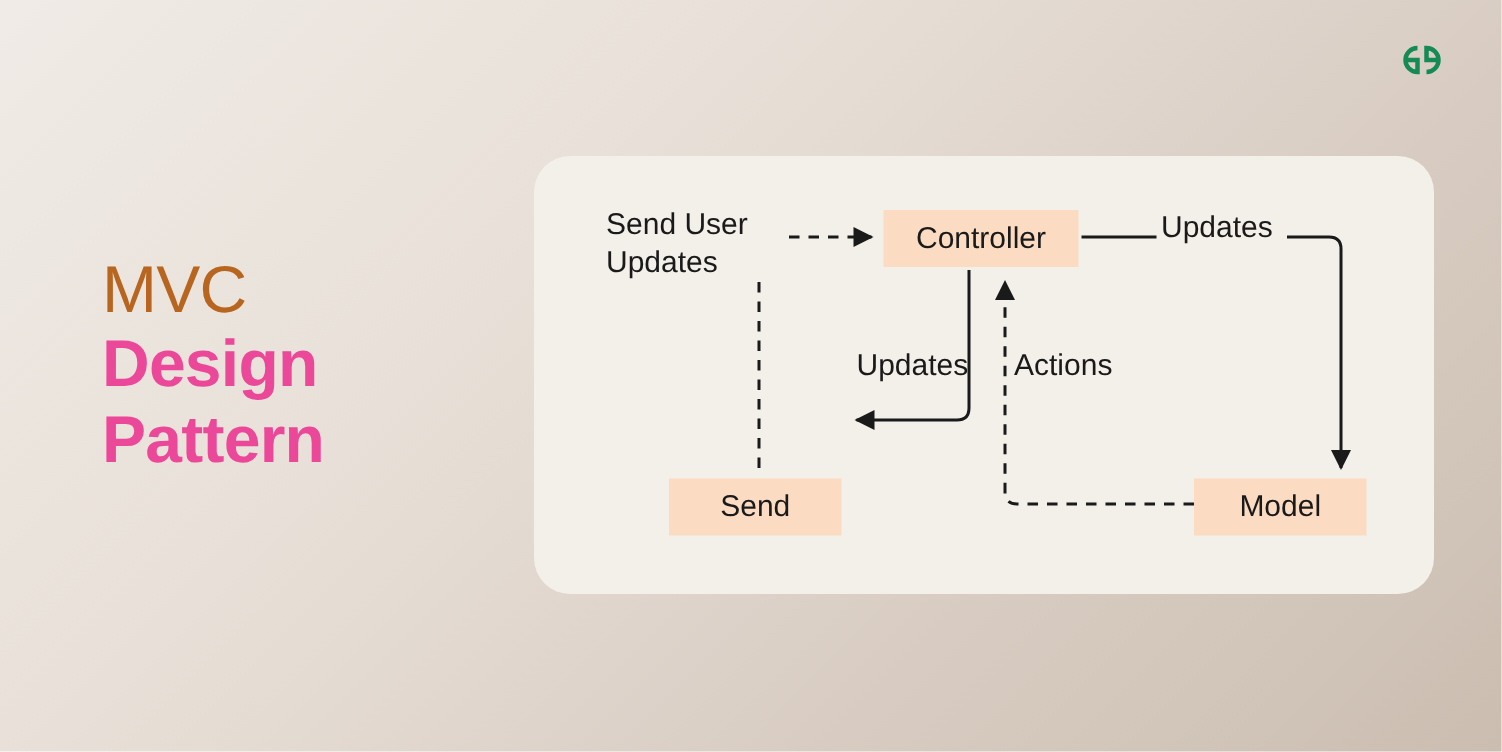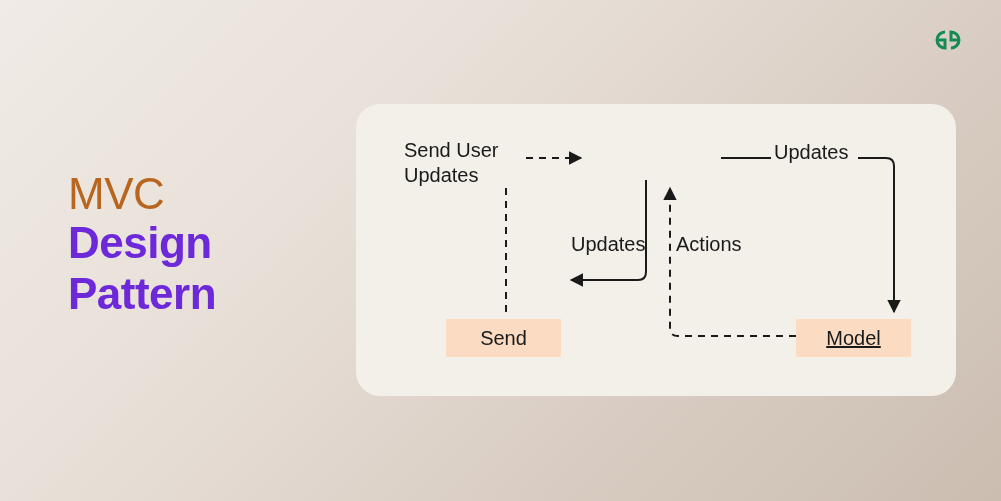--- a/index.html
+++ b/index.html
@@ -26,21 +26,21 @@
   .title-mvc {
     font-size: 44px;
     font-weight: 400;
     color: #b8651f;
     letter-spacing: -0.5px;
     line-height: 1.1;
   }
   .title-rest {
     font-size: 44px;
     font-weight: 600;
-    color: #6d28d9;
+    color: #ec4899;
     letter-spacing: -0.5px;
     line-height: 1.15;
   }
   .panel {
     position: absolute;
     left: 356px;
     top: 104px;
     width: 600px;
     height: 292px;
     background: #f3efe9;
@@ -52,21 +52,21 @@
     color: #1a1a1a;
     font-size: 20px;
     font-weight: 400;
     display: flex;
     align-items: center;
     justify-content: center;
     padding: 8px 20px;
   }
   .box-controller { left: 233px; top: 36px; width: 130px; height: 38px; }
   .box-view { left: 90px; top: 215px; width: 115px; height: 38px; }
-  .box-model { left: 440px; top: 215px; width: 115px; height: 38px; text-decoration: underline; }
+  .box-model { left: 440px; top: 215px; width: 115px; height: 38px; }
   .label {
     position: absolute;
     font-size: 20px;
     color: #1a1a1a;
     line-height: 1.25;
   }
   .lbl-send { left: 48px; top: 34px; width: 150px; }
   .lbl-updates-left { left: 215px; top: 128px; }
   .lbl-notifies { left: 320px; top: 128px; }
   .lbl-updates-right { left: 418px; top: 36px; }
@@ -112,20 +112,23 @@
     <line x1="215" y1="176" x2="180" y2="214" stroke="none"></line>
 
     <path d="M440 232 L322 232 Q314 232 314 224 L314 84" stroke="#1a1a1a" stroke-width="2" fill="none" stroke-dasharray="7 6" marker-end="url(#arrow)"></path>
 
     <line x1="365" y1="54" x2="415" y2="54" stroke="#1a1a1a" stroke-width="2"></line>
     <path d="M502 54 L530 54 Q538 54 538 62 L538 208" stroke="#1a1a1a" stroke-width="2" fill="none" marker-end="url(#arrow)"></path>
 
     <line x1="215" y1="176" x2="170" y2="214" stroke="none"></line>
   </svg>
 
+  <div class="box box-controller">
+    <span>Controller</span>
+  </div>
   <div class="box box-view">
     <span>Send</span>
   </div>
   <div class="box box-model">
     <span>Model</span>
   </div>
 
   <div class="label lbl-send">Send User Updates</div>
   <div class="label lbl-updates-left">Updates</div>
   <div class="label lbl-notifies">Actions</div>

